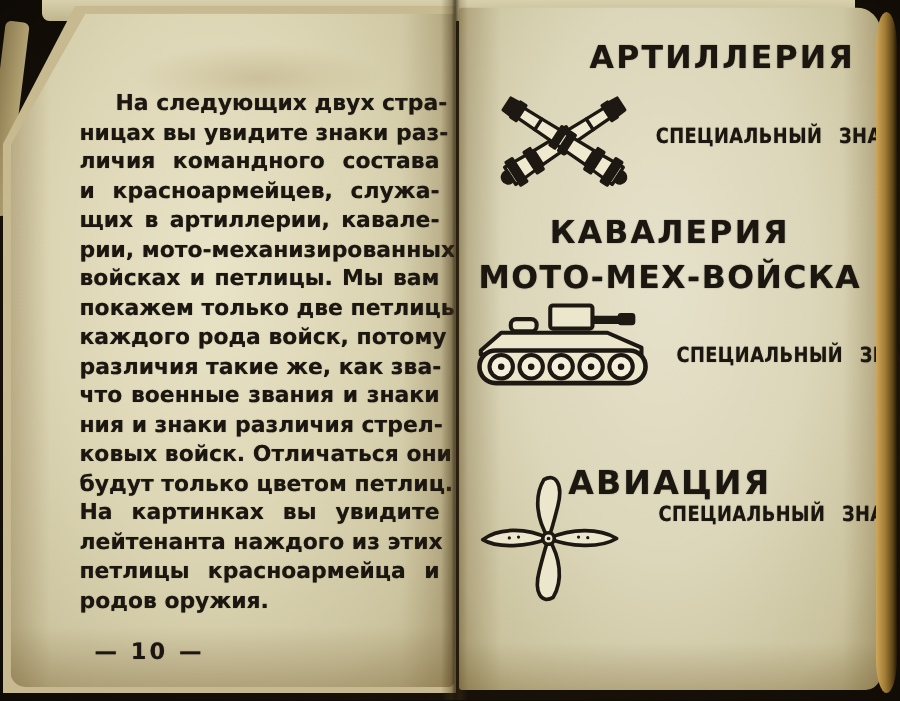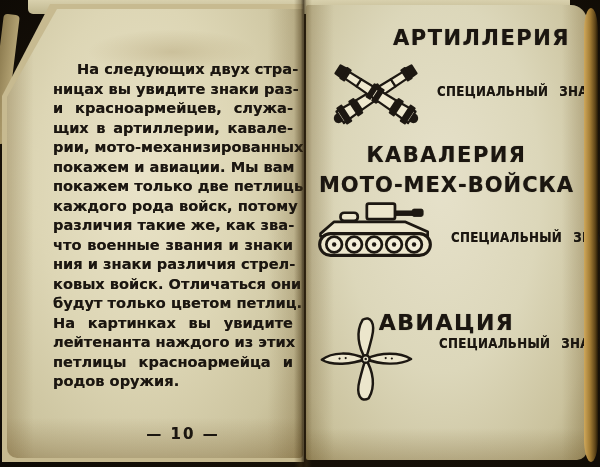--- a/index.html
+++ b/index.html
@@ -30,21 +30,21 @@
   .stain-left { position:absolute; left:80px; top:20px; width:170px; height:46px;
     background:radial-gradient(ellipse, rgba(150,128,76,0.28), rgba(150,128,76,0) 70%); }
 
   .text-block { position:absolute; left:46px; top:50px; width:240px;
     font-size:14.6px; font-weight:700; line-height:19.5px;
     text-shadow:0 0 0.6px rgba(27,22,16,0.55); }
   .tl { text-align:justify; text-align-last:justify; white-space:nowrap; }
   .tl:first-child { padding-left:24px; }
   .tl:last-child { text-align-last:left; }
 
-  .page-num { position:absolute; left:56px; top:416px; width:240px; text-align:center;
+  .page-num { position:absolute; left:56px; top:416px; width:240px; 
     font-size:15px; font-weight:700; letter-spacing:2px;
     text-shadow:0 0 0.6px rgba(27,22,16,0.5); }
 
   
   .fold { position:absolute; left:294px; top:0; width:18px; height:467px; z-index:6;
     background:linear-gradient(to right,
       rgba(58,44,18,0) 0%, rgba(70,54,22,0.40) 38%,
       rgba(38,27,10,0.72) 52%, rgba(90,70,30,0.25) 70%, rgba(90,70,30,0) 100%); }
 
   
@@ -90,24 +90,25 @@
   <div class="behind-top"></div>
   <div class="cover-sliver"></div>
 
   <div class="page-under-left"></div>
   <div class="page-left">
     <div class="stain-left"></div>
 
     <div class="text-block">
       <div class="tl">На следующих двух стра-</div>
       <div class="tl">ницах вы увидите знаки раз-</div>
+      <div class="tl">личия командного состава</div>
       <div class="tl">и красноармейцев, служа-</div>
       <div class="tl">щих в артиллерии, кавале-</div>
       <div class="tl">рии, мото-механизированных</div>
-      <div class="tl">покажем и авиации. Мы вам</div>
+      <div class="tl">войсках и петлицы. Мы вам</div>
       <div class="tl">покажем только две петлицы</div>
       <div class="tl">каждого рода войск, потому</div>
       <div class="tl">различия такие же, как зва-</div>
       <div class="tl">что военные звания и знаки</div>
       <div class="tl">ния и знаки различия стрел-</div>
       <div class="tl">ковых войск. Отличаться они</div>
       <div class="tl">будут только цветом петлиц.</div>
       <div class="tl">На картинках вы увидите</div>
       <div class="tl">лейтенанта наждого из этих</div>
       <div class="tl">петлицы красноармейца и</div>

